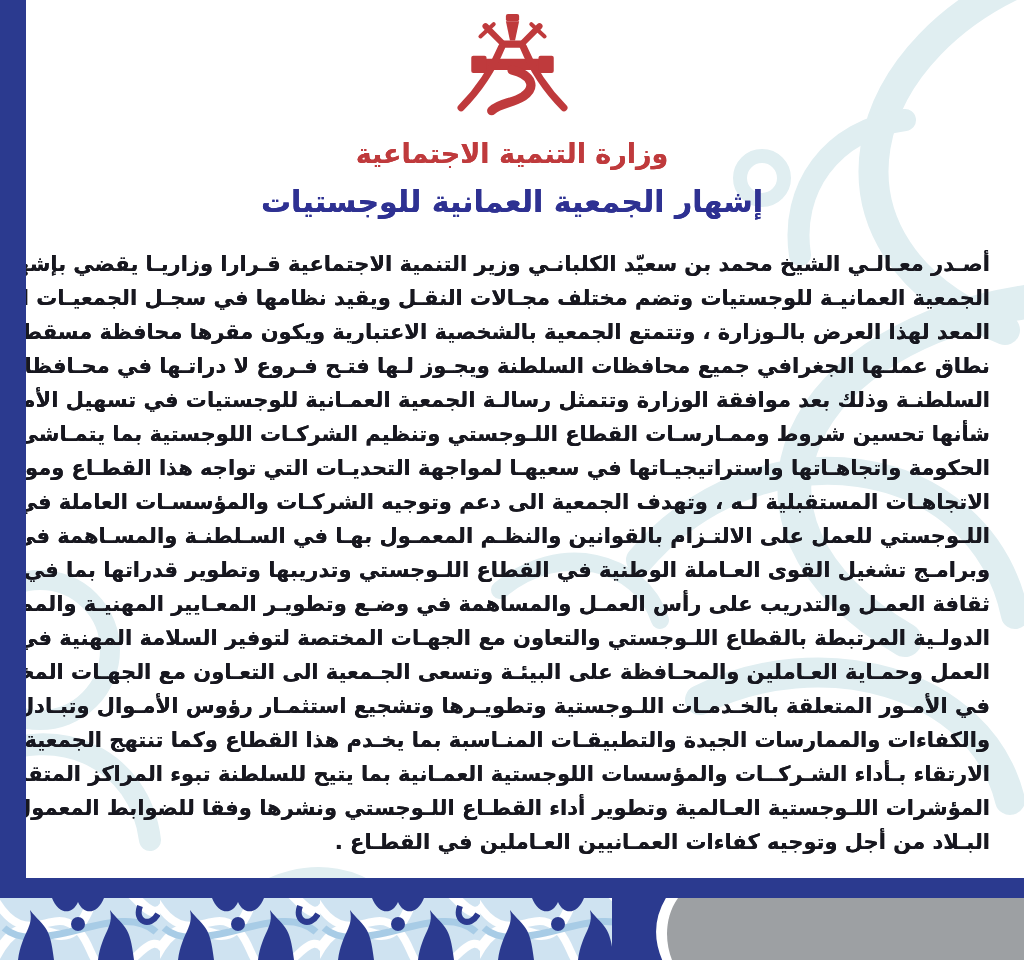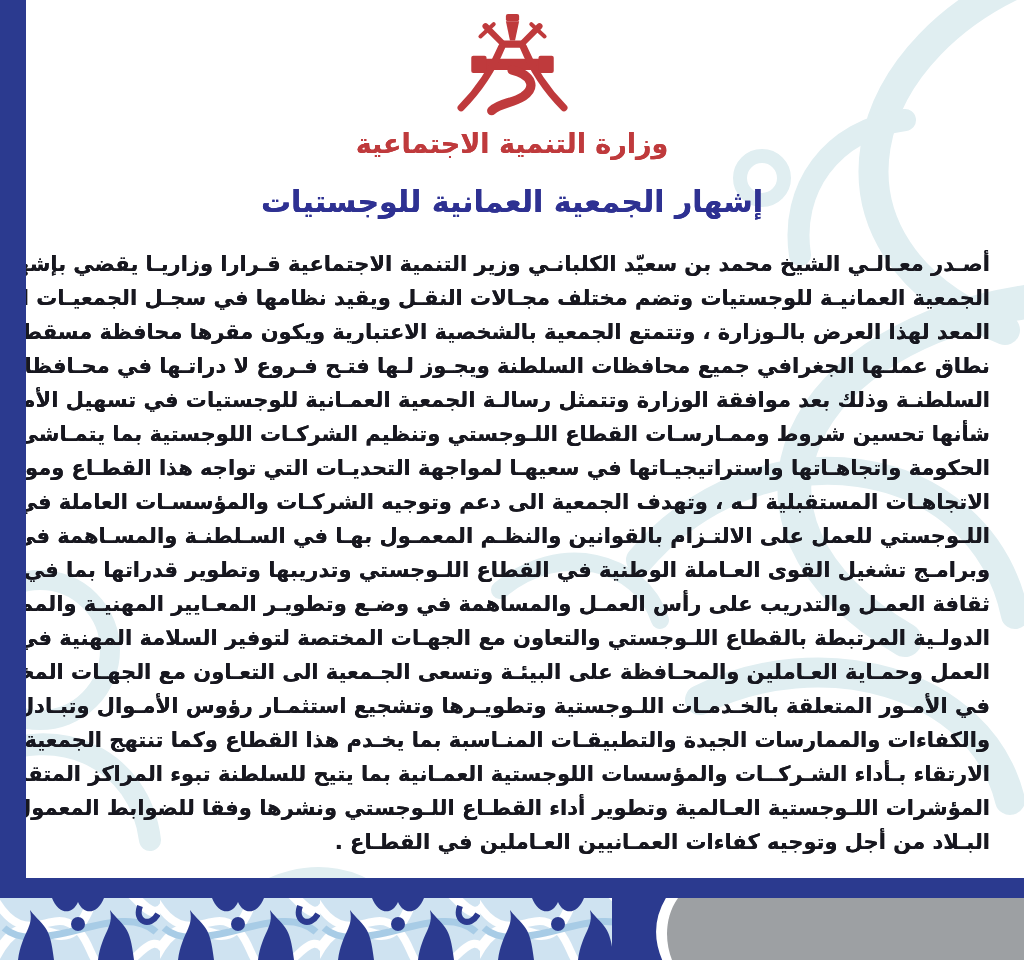--- a/index.html
+++ b/index.html
@@ -24,21 +24,21 @@
   }
 
   
   .emblem{
     position:absolute;left:447px;top:12px;width:130px;height:112px;z-index:2;
   }
   .emblem svg{width:100%;height:100%;}
 
   
   .ministry{
-    position:absolute;left:0;top:128px;width:1024px;z-index:2;
+    position:absolute;left:0;top:138px;width:1024px;z-index:2;
     text-align:center;direction:rtl;
     color:var(--emblem_red);font-size:27px;font-weight:bold;
     letter-spacing:0px;
     text-shadow:0 0 0.6px var(--emblem_red);
   }
 
   
   .title{
     position:absolute;left:0;top:184px;width:1024px;z-index:2;
     text-align:center;direction:rtl;

